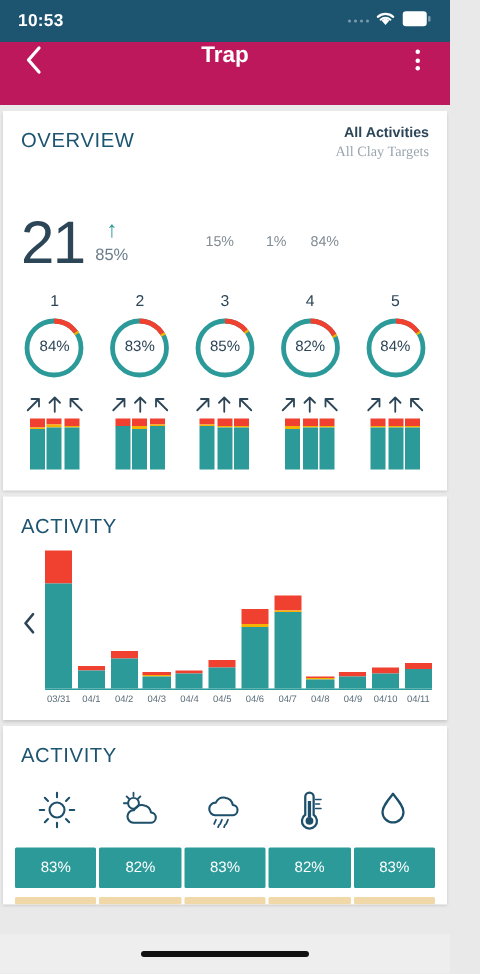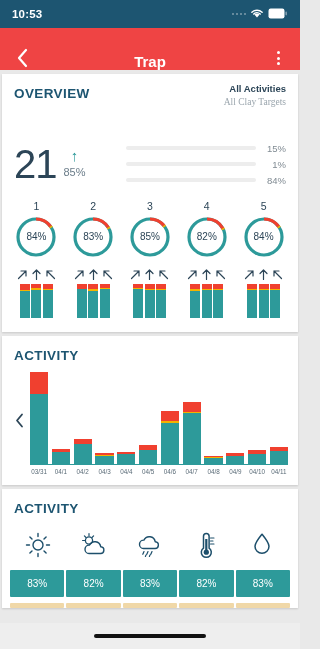--- a/index.html
+++ b/index.html
@@ -17,55 +17,55 @@
     display: flex; align-items: center; justify-content: space-between;
     padding: 0 12px; flex: none;
   }
   .status-time { font-size: 11.5px; font-weight: bold; letter-spacing: .2px; }
   .status-right { display: flex; align-items: center; gap: 4px; }
   .sig-dots { display: flex; gap: 1.5px; align-items: flex-end; }
   .sig-dots i { display: block; width: 2.5px; height: 2.5px; background: #7e9cad; border-radius: 50%; }
 
   
   .navbar {
-    height: 42px; background: #ef4444; color: #fff;
-    display: flex; align-items: flex-end; padding: 0 10px; flex: none;
+    height: 42px; background: #be185d; color: #fff;
+    display: flex; align-items: flex-start; padding: 0 10px; flex: none;
     position: relative;
   }
   .nav-title {
     position: absolute; left: 0; right: 0; text-align: center;
     font-size: 15px; font-weight: bold; pointer-events: none;
   }
   .nav-back { width: 24px; height: 24px; display: flex; align-items: center; justify-content: center; position: relative; z-index: 2; }
   .nav-menu { margin-left: auto; width: 24px; height: 24px; display: flex; flex-direction: column; align-items: center; justify-content: center; gap: 2.5px; position: relative; z-index: 2; }
   .nav-menu i { width: 3px; height: 3px; background: #fff; border-radius: 50%; display: block; }
 
   
   .content { flex: 1; overflow: hidden; padding: 0; background: #e9e9e9; }
   .card { background: #ffffff; margin: 4px 2px; box-shadow: 0 1px 2px rgba(0,0,0,.14); }
   .card-title {
-    font-size: 13.5px; font-weight: bold; color: #1d5571;
+    font-size: 13.5px; font-weight: normal; color: #1d5571;
     letter-spacing: .4px; padding: 12px 12px 2px 12px;
   }
 
   
   .ov-head { display: flex; justify-content: space-between; align-items: flex-start; padding: 0 12px; }
   .ov-head .card-title { padding: 12px 0 0 0; }
   .ov-filters { text-align: right; padding-top: 9px; }
   .ov-filter-main { font-size: 9.5px; font-weight: bold; color: #2c4557; display: block; line-height: 1.35; }
   .ov-filter-sub { font-size: 9.5px; color: #9aa5ad; display: block; line-height: 1.35; font-family: Liberation Serif, serif; }
 
   .ov-body { display: flex; align-items: center; padding: 6px 12px 10px 12px; margin-top: 28px; }
   .ov-score { display: flex; align-items: flex-start; width: 112px; }
   .ov-num { font-size: 40px; color: #2c4557; font-weight: normal; line-height: 0.95; letter-spacing: -1px; }
   .ov-delta { margin-left: 7px; padding-top: 3px; text-align: center; }
   .ov-arrow { font-size: 15px; color: #2d9a9a; line-height: 1; display: block; }
   .ov-pct { font-size: 11px; color: #6b7d8a; display: block; margin-top: 3px; }
 
-  .ov-bars { flex: 1; display: flex; flex-direction: column; gap: 5px; }
+  .ov-bars { flex: 1; display: flex; gap: 5px; }
   .ov-bar-row { display: flex; align-items: center; gap: 6px; }
   .ov-track { flex: 1; height: 4.5px; background: #ededed; border-radius: 2px; overflow: hidden; }
   .ov-fill { height: 100%; border-radius: 2px; }
   .ov-bar-val { font-size: 9.5px; color: #808b93; width: 24px; text-align: right; }
 
   
   .stations { display: flex; padding: 4px 6px 14px 6px; }
   .station { flex: 1; display: flex; flex-direction: column; align-items: center; }
   .st-num { font-size: 10.5px; color: #2c4557; margin-bottom: 3px; }
   .donut { position: relative; width: 44px; height: 44px; }

